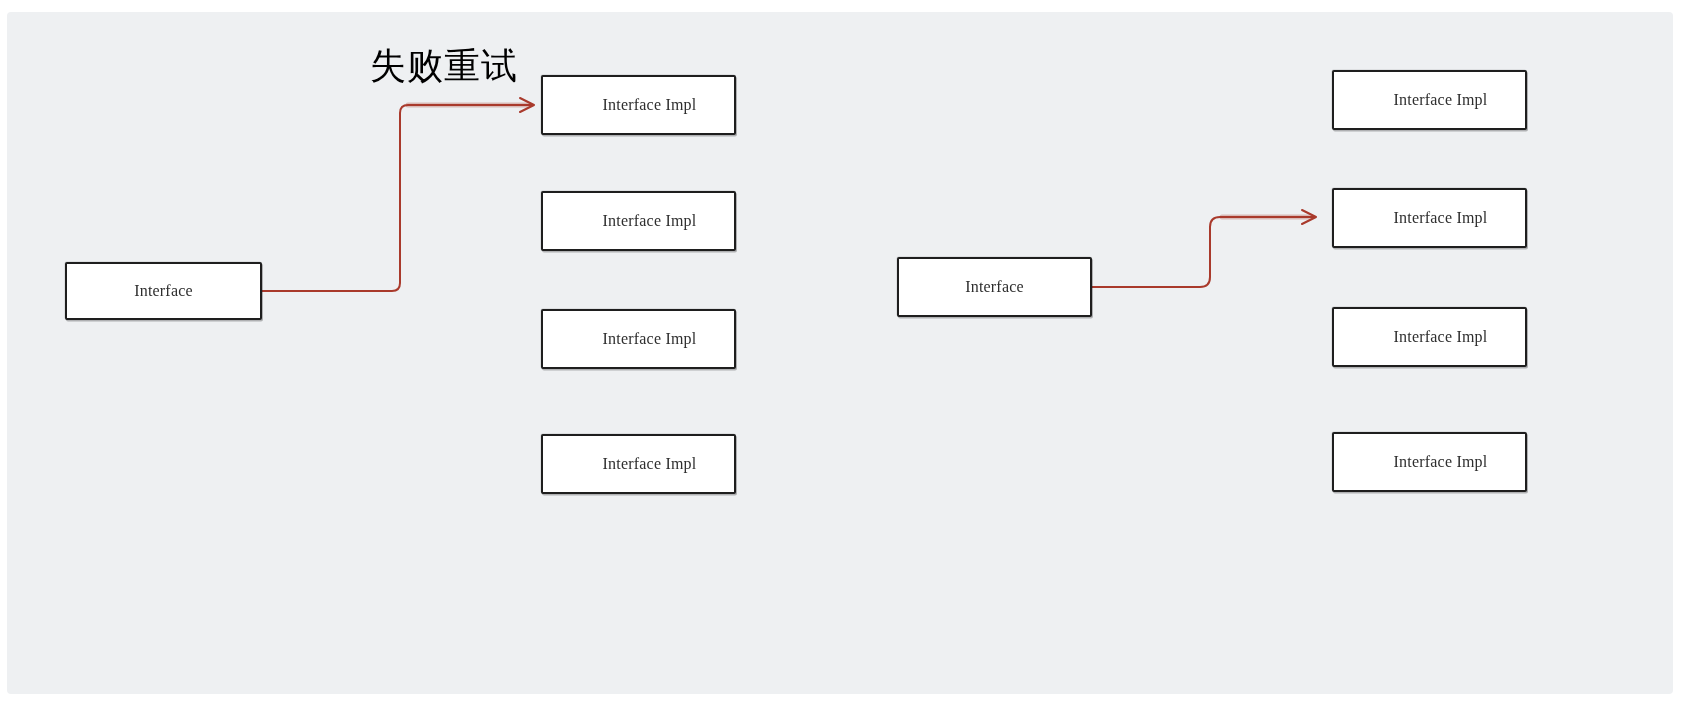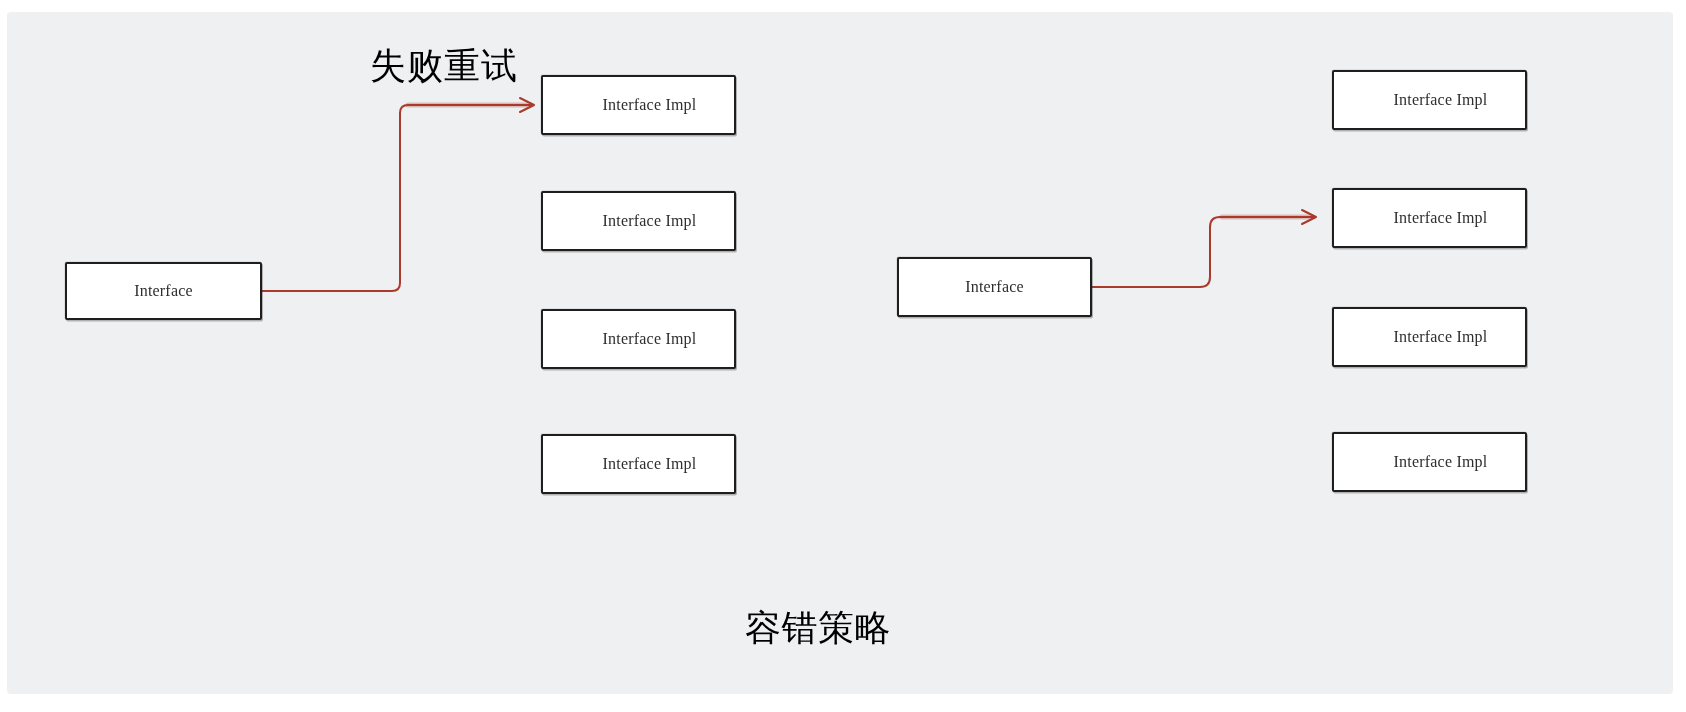--- a/index.html
+++ b/index.html
@@ -107,14 +107,13 @@
   <div class="box impl pos-r2">
     <span class="box-text">Interface Impl</span>
   </div>
   <div class="box impl pos-r3">
     <span class="box-text">Interface Impl</span>
   </div>
   <div class="box impl pos-r4">
     <span class="box-text">Interface Impl</span>
   </div>
 
-  <div class="zh-label label-title">容错策略</div>
 </div>
 
 </body></html>

